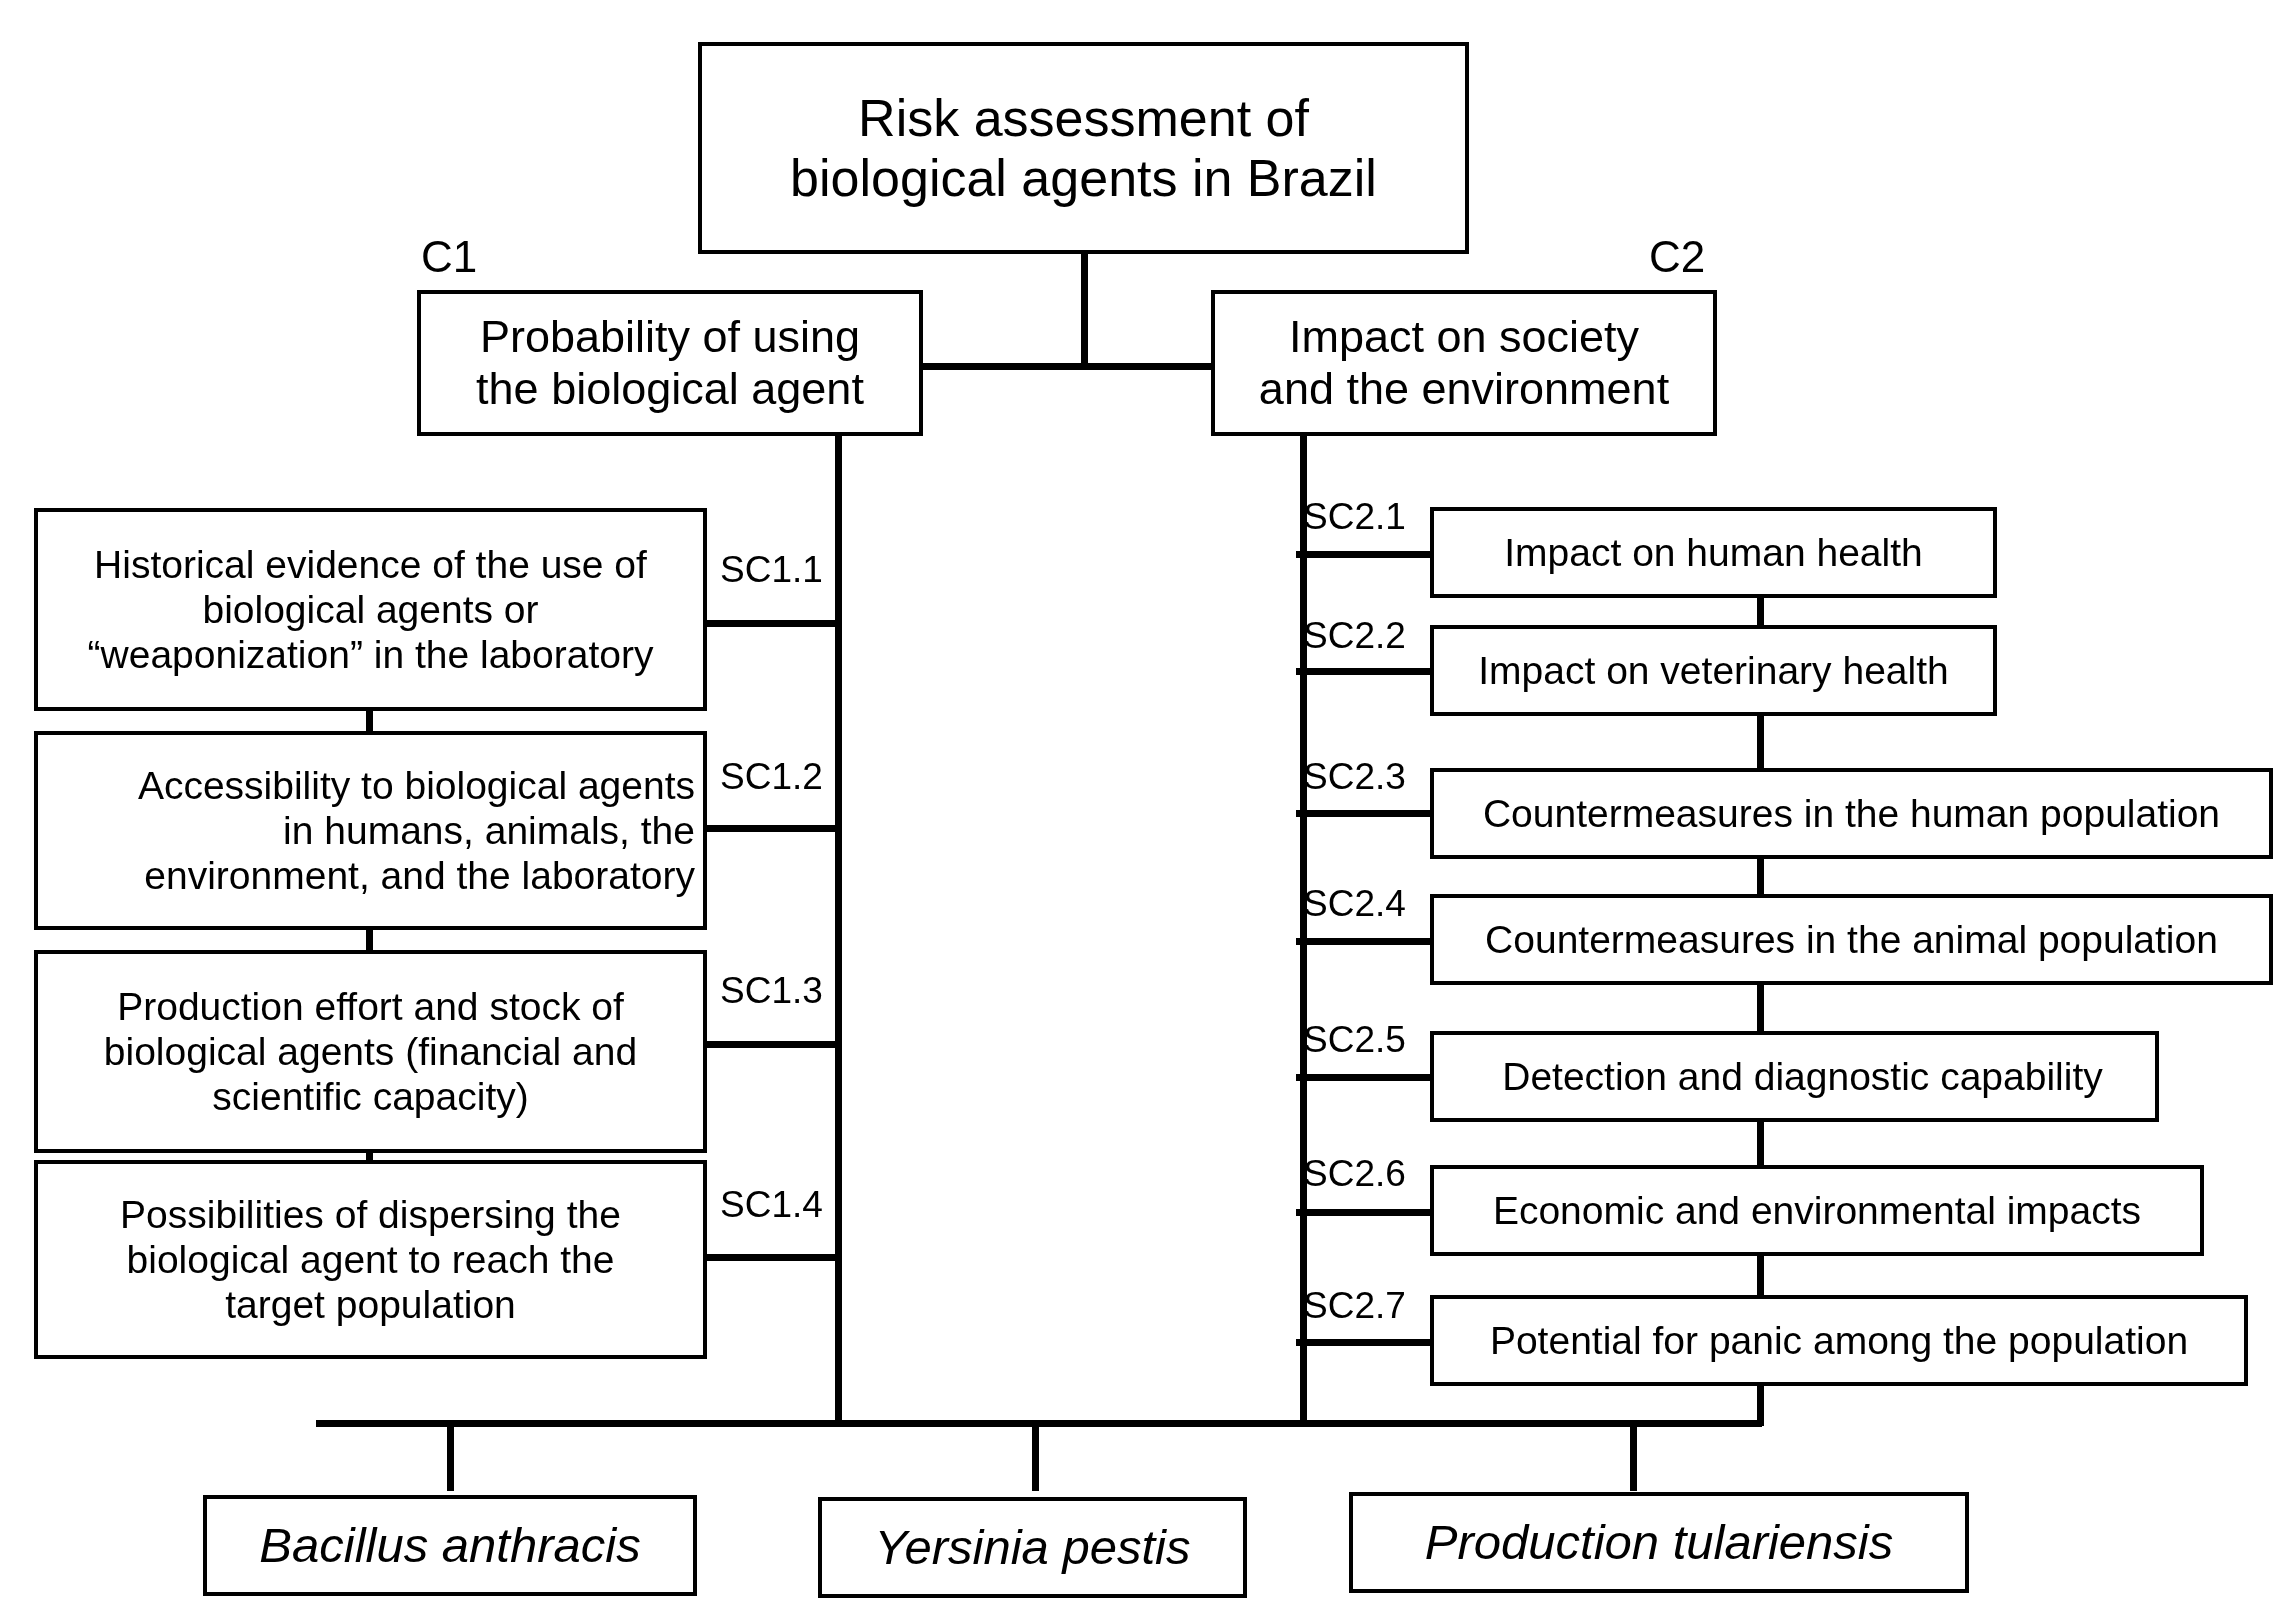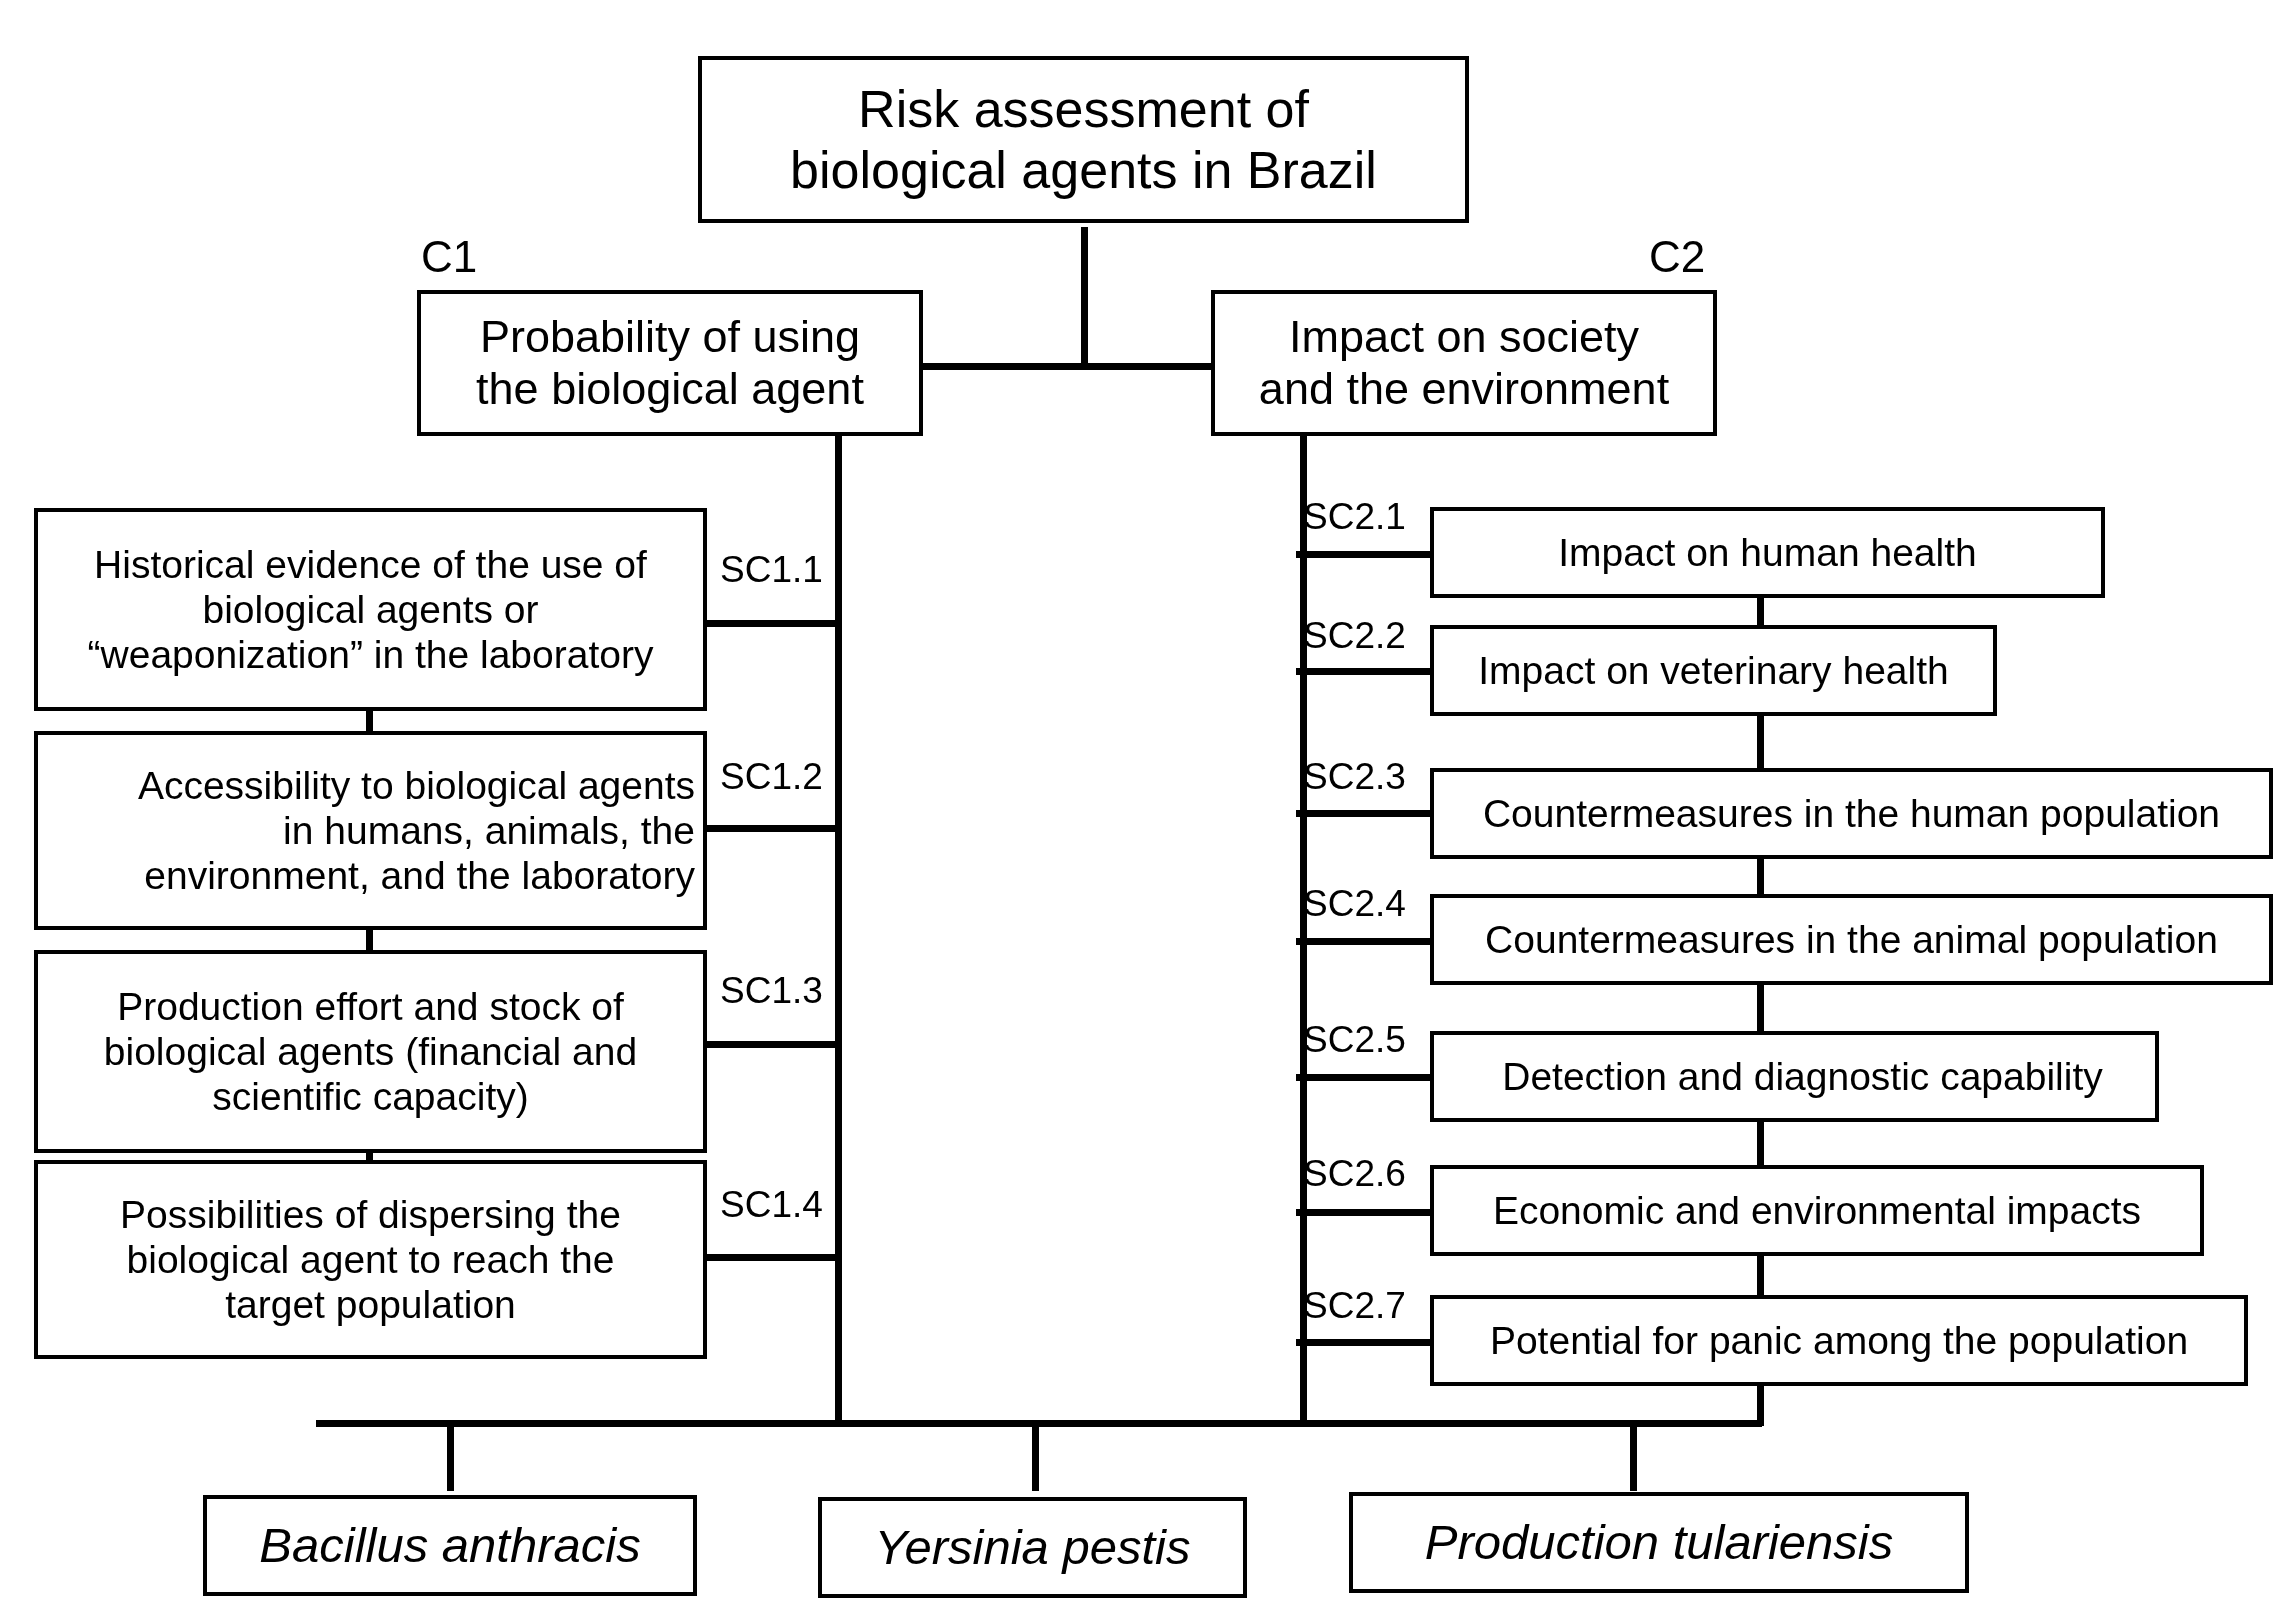--- a/index.html
+++ b/index.html
@@ -34,23 +34,23 @@
   }
   .box .txt {
     display: block;
     width: 100%;
     padding: 0 8px;
     white-space: pre-line;
   }
   
   #title-box {
     left: 698px;
-    top: 56px;
+    top: 42px;
     width: 771px;
-    height: 167px;
+    height: 212px;
     font-size: 52px;
   }
   
   .crit-box { font-size: 45px; }
   #c1-box {
     left: 417px;
     top: 290px;
     width: 506px;
     height: 146px;
   }
@@ -80,21 +80,21 @@
   #sc1-2-box { top: 731px;  height: 199px; text-align: right; }
   #sc1-3-box { top: 950px; height: 203px; }
   #sc1-4-box { top: 1160px; height: 199px; }
 
   
   .sc2-box {
     left: 1430px;
     height: 91px;
     font-size: 39px;
   }
-  #sc2-1-box { top: 507px;  width: 675px; }
+  #sc2-1-box { top: 507px;  width: 567px; }
   #sc2-2-box { top: 625px;  width: 567px; }
   #sc2-3-box { top: 768px;  width: 843px; }
   #sc2-4-box { top: 894px; width: 843px; }
   #sc2-5-box { top: 1031px; width: 729px; padding-left: 16px; }
   #sc2-6-box { top: 1165px; width: 774px; }
   #sc2-7-box { top: 1295px; width: 818px; }
 
   
   .sc-tag {
     position: absolute;

